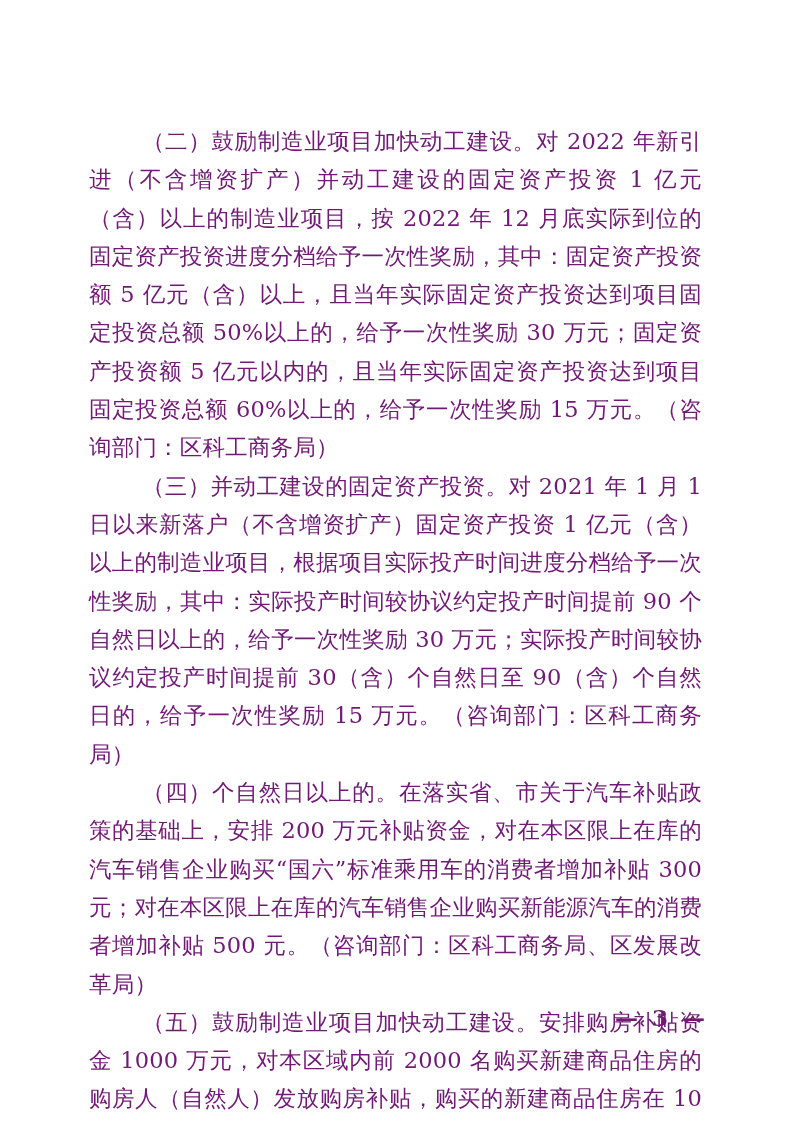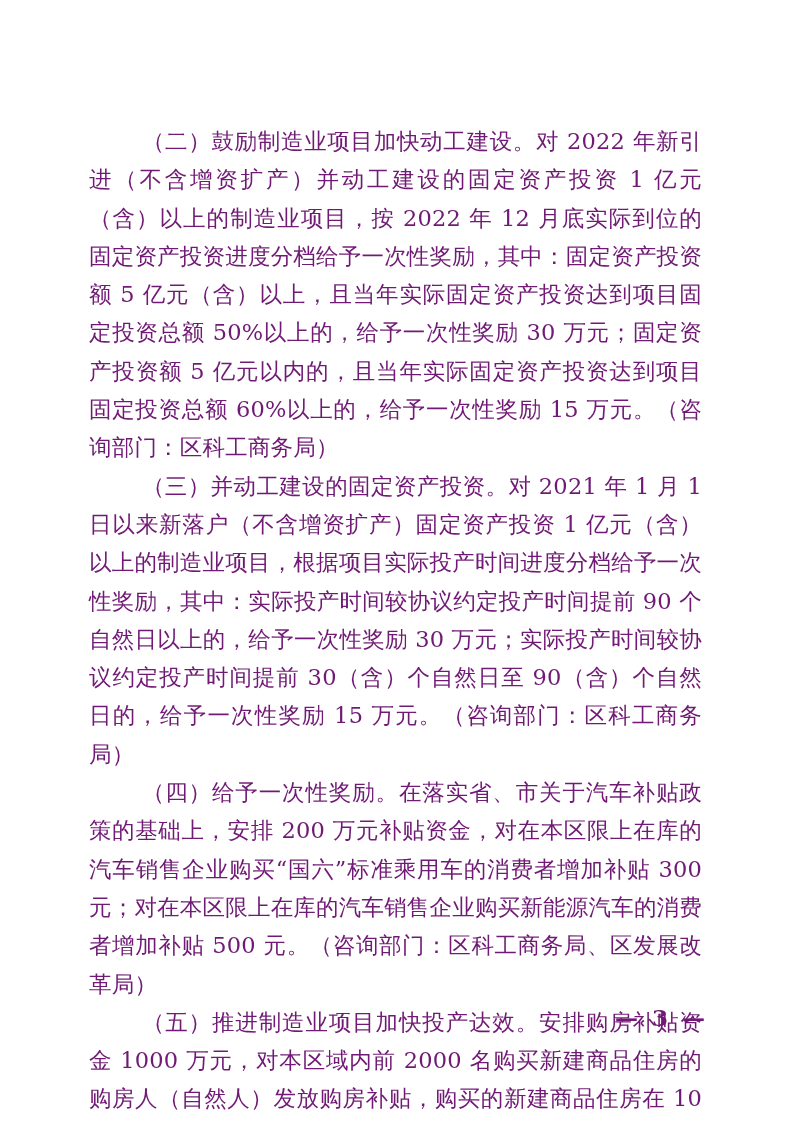--- a/index.html
+++ b/index.html
@@ -47,17 +47,17 @@
     white-space: nowrap;
   }
 </style>
 </head>
 <body>
 
 <div class="page">
   <div class="text-block">
     <p class="para"><span class="section-heading">（二）鼓励制造业项目加快动工建设。</span><span>对 2022 年新引进（不含增资扩产）并动工建设的固定资产投资 1 亿元（含）以上的制造业项目，按 2022 年 12 月底实际到位的固定资产投资进度分档给予一次性奖励，其中：固定资产投资额 5 亿元（含）以上，且当年实际固定资产投资达到项目固定投资总额 50%以上的，给予一次性奖励 30 万元；固定资产投资额 5 亿元以内的，且当年实际固定资产投资达到项目固定投资总额 60%以上的，给予一次性奖励 15 万元。（咨询部门：区科工商务局）</span></p>
     <p class="para"><span class="section-heading">（三）并动工建设的固定资产投资。</span><span>对 2021 年 1 月 1 日以来新落户（不含增资扩产）固定资产投资 1 亿元（含）以上的制造业项目，根据项目实际投产时间进度分档给予一次性奖励，其中：实际投产时间较协议约定投产时间提前 90 个自然日以上的，给予一次性奖励 30 万元；实际投产时间较协议约定投产时间提前 30（含）个自然日至 90（含）个自然日的，给予一次性奖励 15 万元。（咨询部门：区科工商务局）</span></p>
-    <p class="para"><span class="section-heading">（四）给予一次性奖励。</span><span>在落实省、市关于汽车补贴政策的基础上，安排 200 万元补贴资金，对在本区限上在库的汽车销售企业购买“国六”标准乘用车的消费者增加补贴 300 元；对在本区限上在库的汽车销售企业购买新能源汽车的消费者增加补贴 500 元。（咨询部门：区科工商务局、区发展改革局）</span></p>
-    <p class="para"><span class="section-heading">（五）推进制造业项目加快投产达效。</span><span>安排购房补贴资金 1000 万元，对本区域内前 2000 名购买新建商品住房的购房人（自然人）发放购房补贴，购买的新建商品住房在 100　 以上（含）补</span></p>
+    <p class="para"><span class="section-heading">（四）个自然日以上的。</span><span>在落实省、市关于汽车补贴政策的基础上，安排 200 万元补贴资金，对在本区限上在库的汽车销售企业购买“国六”标准乘用车的消费者增加补贴 300 元；对在本区限上在库的汽车销售企业购买新能源汽车的消费者增加补贴 500 元。（咨询部门：区科工商务局、区发展改革局）</span></p>
+    <p class="para"><span class="section-heading">（五）鼓励制造业项目加快动工建设。</span><span>安排购房补贴资金 1000 万元，对本区域内前 2000 名购买新建商品住房的购房人（自然人）发放购房补贴，购买的新建商品住房在 100　 以上（含）补</span></p>
   </div>
   <div class="page-number">— 3 —</div>
 </div>
 
 </body></html>

